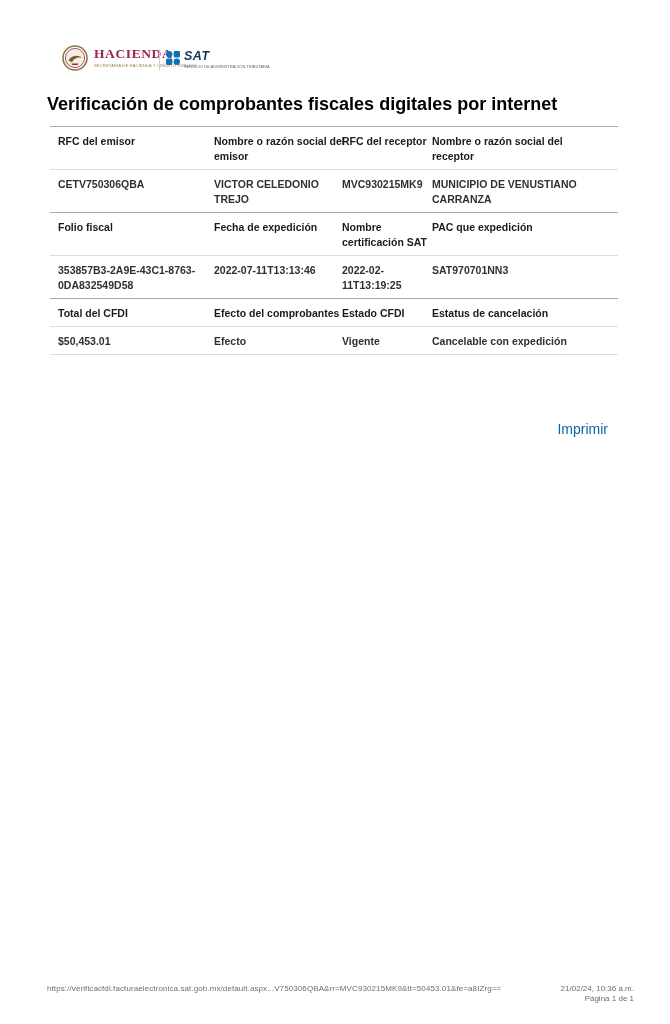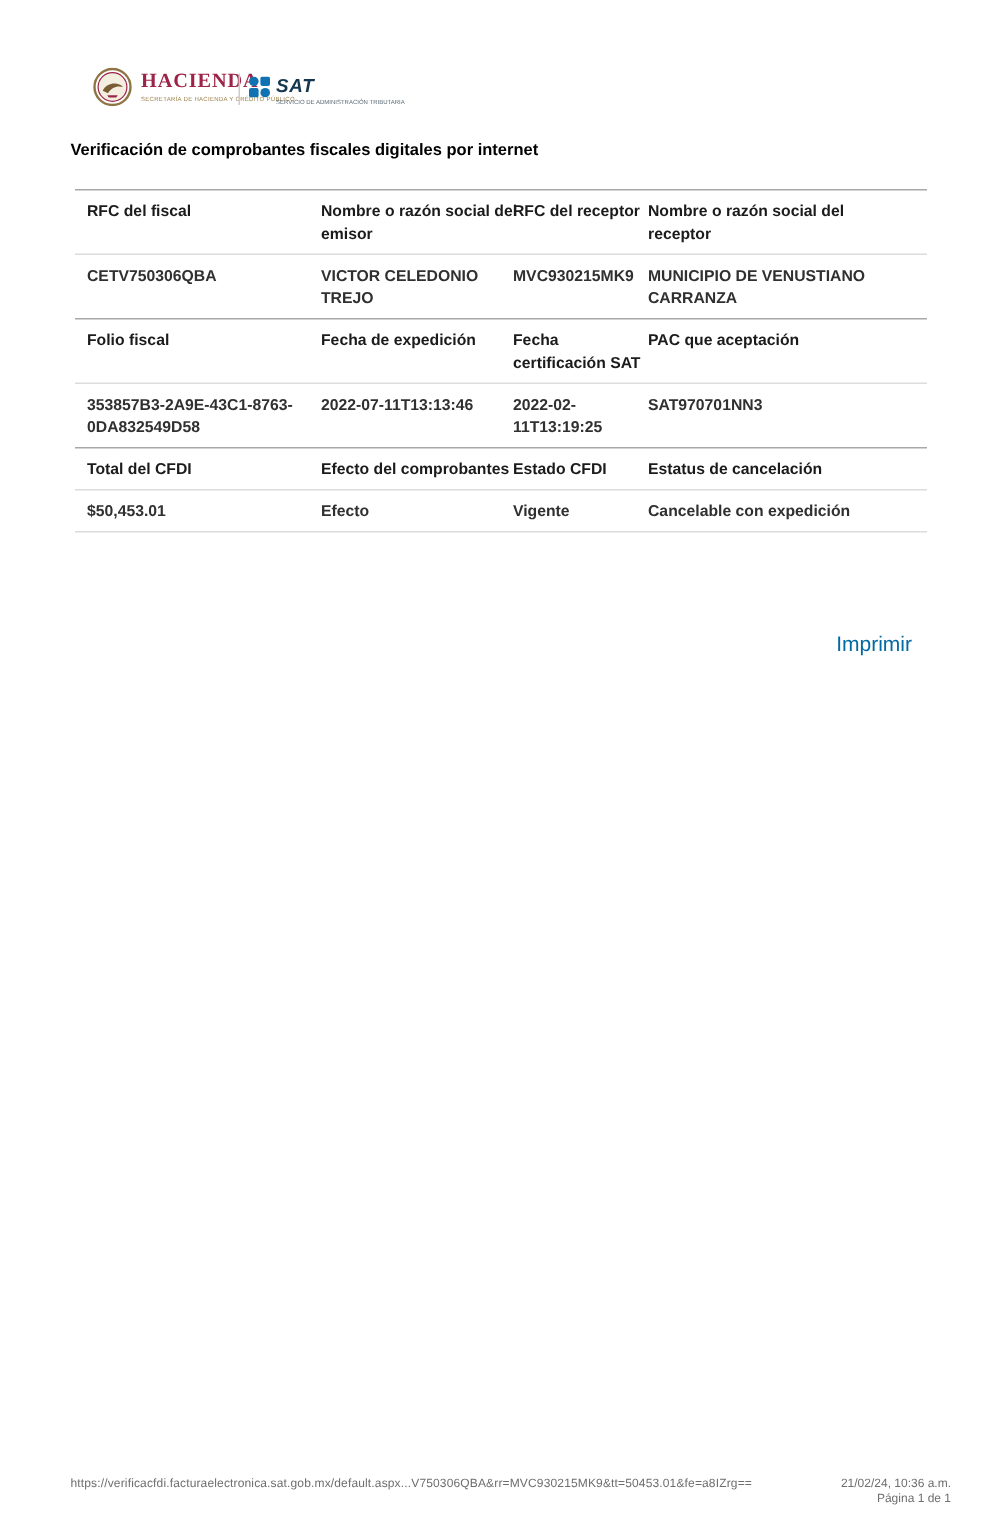--- a/index.html
+++ b/index.html
@@ -17,32 +17,32 @@
   .hac-wordmark {
     font-family: "Liberation Serif", serif;
     font-weight: bold; font-size: 13.5px; letter-spacing: 0.6px;
     color: #9d2449; line-height: 14px;
   }
   .hac-tagline {
     font-size: 4px; letter-spacing: 0.2px; white-space: nowrap;
     color: #9a7f48; margin-top: 2px;
   }
   .logo-divider { position: absolute; left: 159px; top: 49px; width: 1px; height: 21px; background: #cccccc; }
-  .logo-sat { position: absolute; left: 166px; top: 50px; display: flex; gap: 4px; align-items: center; }
+  .logo-sat { position: absolute; left: 166px; top: 50px; display: flex; gap: 4px; align-items: flex-start; }
   .sat-text-block { padding-top: 0; }
   .sat-wordmark {
     font-weight: bold; font-style: italic; font-size: 12.5px;
     color: #14364e; line-height: 13px; letter-spacing: 0.5px;
   }
   .sat-tagline { font-size: 4px; white-space: nowrap; color: #5a6a75; margin-top: 1px; }
 
   
   .page-title {
     position: absolute; left: 47px; top: 94px;
-    font-size: 11px; font-weight: bold; color: #000000;
+    font-size: 18px; font-weight: bold; color: #000000;
   }
 
   
   table.verif {
     position: absolute; left: 50px; top: 126px; width: 568px;
     border-collapse: collapse; table-layout: fixed;
     border-bottom: 1px solid #dcdcdc;
   }
   table.verif td {
     text-align: left; vertical-align: top;
@@ -114,41 +114,41 @@
 
   <table class="verif">
     <colgroup>
       <col style="width:164px">
         <col style="width:128px">
         <col style="width:90px">
         <col style="width:186px">
     </colgroup>
     <tbody>
       <tr class="header-row">
-        <td>RFC del fiscal</td>
+        <td>RFC del emisor</td>
         <td>Nombre o razón social del
 emisor</td>
         <td>RFC del receptor</td>
         <td>Nombre o razón social del
 receptor</td>
       </tr>
       <tr class="data-row">
         <td>CETV750306QBA</td>
         <td>VICTOR CELEDONIO
 TREJO</td>
         <td>MVC930215MK9</td>
         <td>MUNICIPIO DE VENUSTIANO
 CARRANZA</td>
       </tr>
       <tr class="header-row">
         <td>Folio fiscal</td>
         <td>Fecha de expedición</td>
-        <td>Fecha
+        <td>Nombre
 certificación SAT</td>
-        <td>PAC que aceptación</td>
+        <td>PAC que expedición</td>
       </tr>
       <tr class="data-row">
         <td>353857B3-2A9E-43C1-8763-
 0DA832549D58</td>
         <td>2022-07-11T13:13:46</td>
         <td>2022-02-
 11T13:19:25</td>
         <td>SAT970701NN3</td>
       </tr>
       <tr class="header-row">

